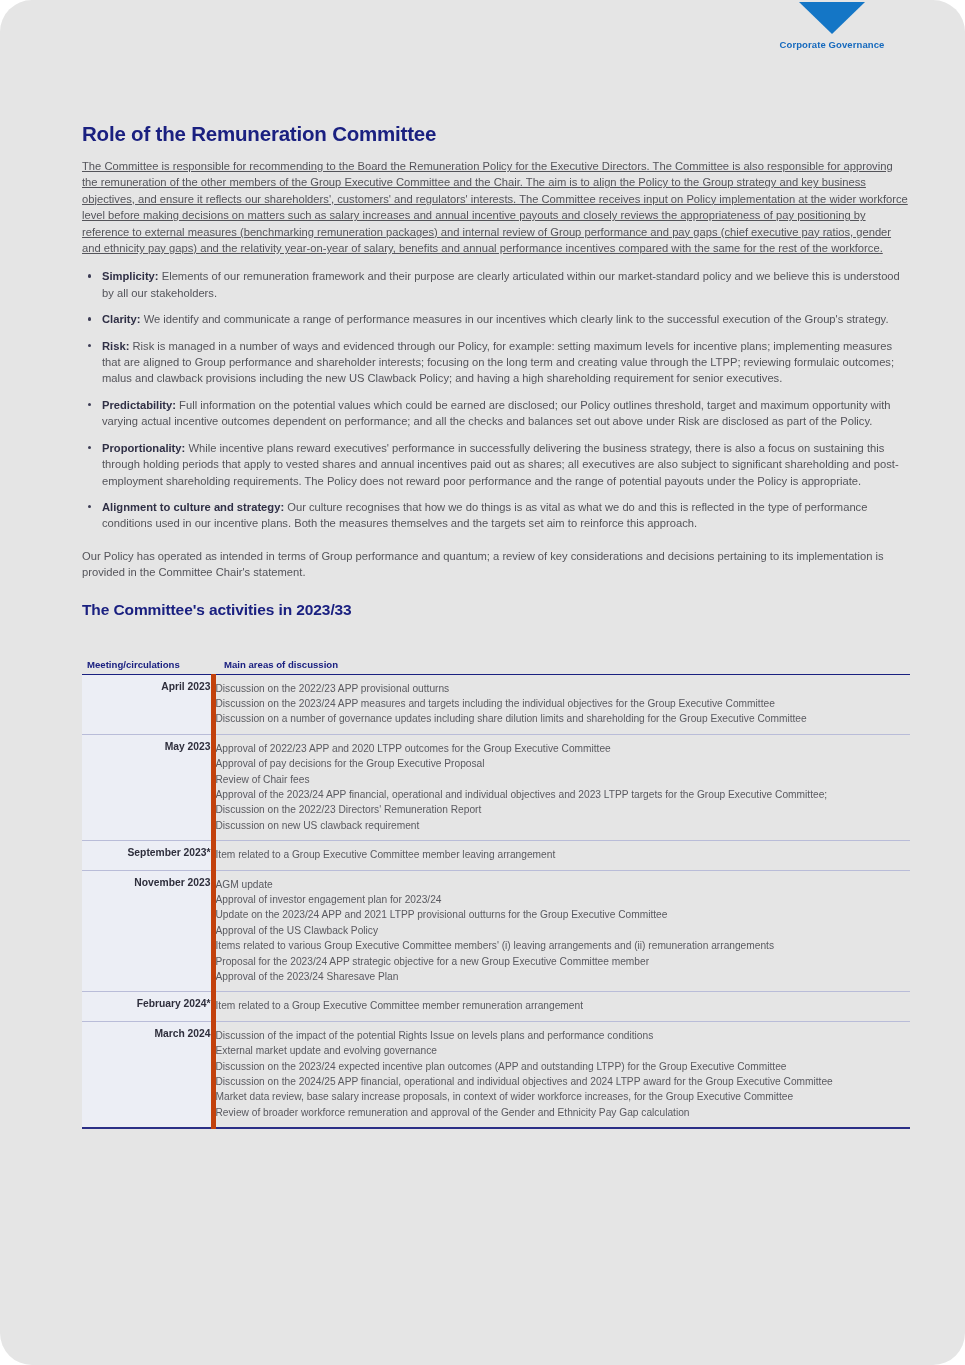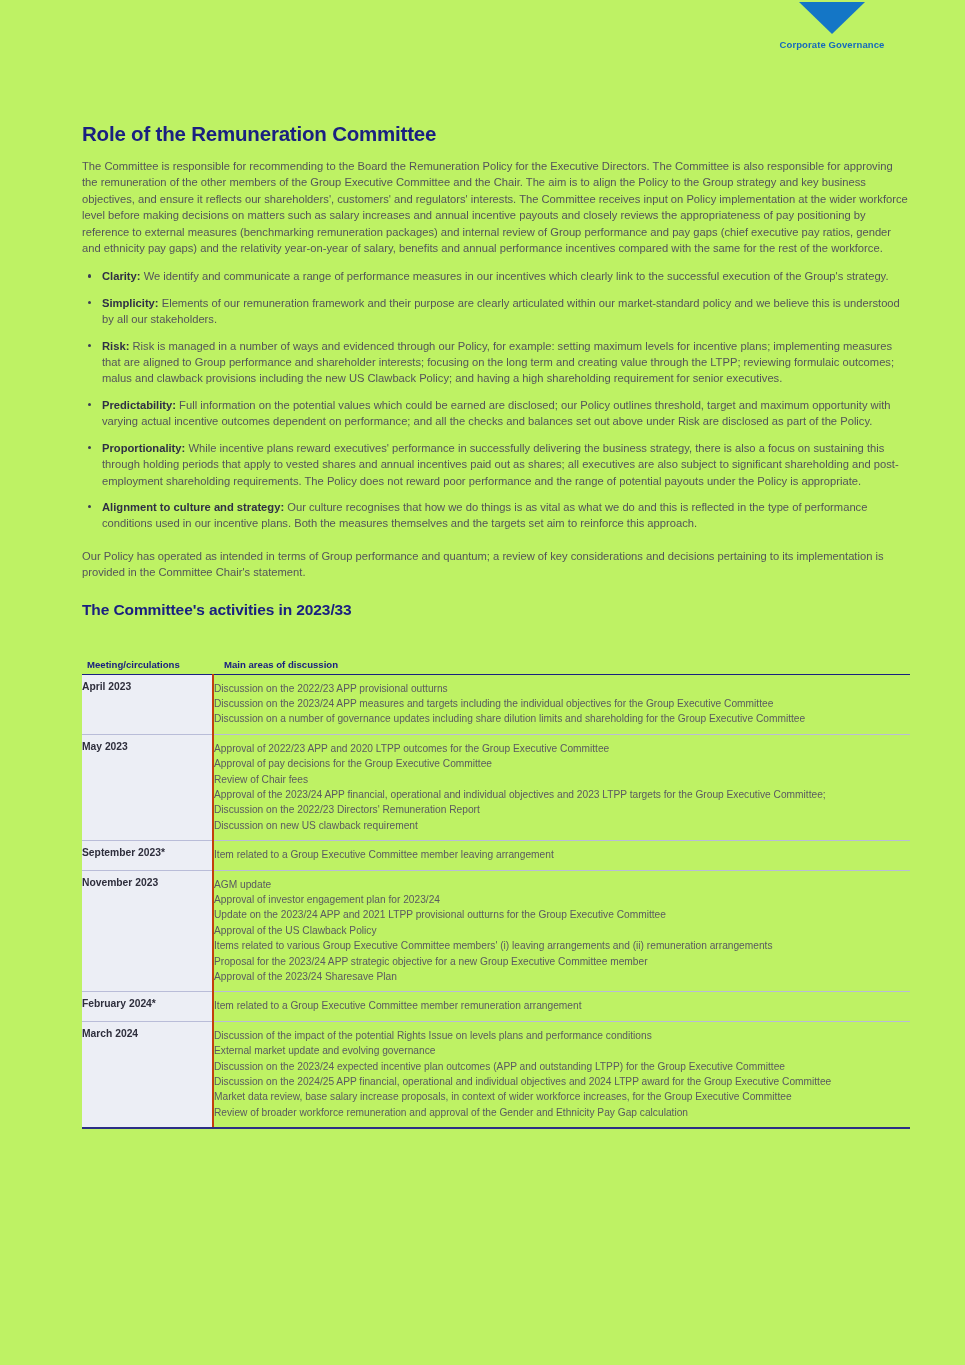--- a/index.html
+++ b/index.html
@@ -5,22 +5,23 @@
   * { box-sizing: border-box; }
   html, body {
     margin: 0; padding: 0;
     width: 965px; height: 1365px;
     background: #ffffff;
     font-family: "Liberation Sans", sans-serif;
   }
   .page {
     position: relative;
     width: 965px; height: 1365px;
-    background: #bef264;
+    background: #e5e5e5;
     overflow: hidden;
+    border-radius: 32px;
   }
 
   
   .corner-tab {
     position: absolute;
     top: 0; right: 58px;
     width: 150px;
     text-align: center;
   }
   .corner-tab .tri-wrap {
@@ -58,20 +59,21 @@
     color: #1a2080;
     letter-spacing: -0.2px;
   }
 
   p.intro {
     margin: 0 0 12px 0;
     font-size: 11.2px;
     line-height: 16.4px;
     color: #54545a;
     text-align: left;
+    text-decoration: underline;
   }
 
   ul.principles {
     list-style: none;
     margin: 0 0 12px 0;
     padding: 0;
   }
   ul.principles li {
     position: relative;
     padding-left: 20px;
@@ -135,21 +137,22 @@
   table.activities tbody tr:last-child td {
     border-bottom: 2.4px solid #2b2f86;
   }
   td.cell-meeting {
     background: #eceef5;
     font-size: 10.3px;
     font-weight: bold;
     color: #2e2e3c;
     padding-left: 5px;
     padding-right: 6px;
-    border-right: 2px solid #c2410c;
+    border-right: 5px solid #c2410c;
+    text-align: right;
   }
   td.cell-topics {
     padding-left: 11px;
     padding-right: 6px;
   }
   td.cell-topics .topic {
     font-size: 10.2px;
     line-height: 15.4px;
     color: #5a5a60;
     white-space: nowrap;
@@ -211,25 +214,25 @@
 
   <div class="content">
 
     <h1 class="page-title">Role of the Remuneration Committee</h1>
 
     <p class="intro">The Committee is responsible for recommending to the Board the Remuneration Policy for the Executive Directors. The Committee is also responsible for approving the remuneration of the other members of the Group Executive Committee and the Chair. The aim is to align the Policy to the Group strategy and key business objectives, and ensure it reflects our shareholders', customers' and regulators' interests. The Committee receives input on Policy implementation at the wider workforce level before making decisions on matters such as salary increases and annual incentive payouts and closely reviews the appropriateness of pay positioning by reference to external measures (benchmarking remuneration packages) and internal review of Group performance and pay gaps (chief executive pay ratios, gender and ethnicity pay gaps) and the relativity year-on-year of salary, benefits and annual performance incentives compared with the same for the rest of the workforce.</p>
 
     <ul class="principles">
       <li>
         <span class="bullet-dot"></span>
+        <span class="term">Simplicity:</span><span> Elements of our remuneration framework and their purpose are clearly articulated within our market-standard policy and we believe this is understood by all our stakeholders.</span>
+      </li>
+      <li>
+        <span class="bullet-dot"></span>
         <span class="term">Clarity</span><span class="term">:</span><span> We identify and communicate a range of performance measures in our incentives which clearly link to the successful execution of the Group's strategy.</span>
-      </li>
-      <li>
-        <span class="bullet-dot"></span>
-        <span class="term">Simplicity:</span><span> Elements of our remuneration framework and their purpose are clearly articulated within our market-standard policy and we believe this is understood by all our stakeholders.</span>
       </li>
       <li>
         <span class="bullet-dot"></span>
         <span class="term">Risk:</span><span> Risk is managed in a number of ways and evidenced through our Policy, for example: setting maximum levels for incentive plans; implementing measures that are aligned to Group performance and shareholder interests; focusing on the long term and creating value through the LTPP; reviewing formulaic outcomes; malus and clawback provisions including the new US Clawback Policy; and having a high shareholding requirement for senior executives.</span>
       </li>
       <li>
         <span class="bullet-dot"></span>
         <span class="term">Predictability:</span><span> Full information on the potential values which could be earned are disclosed; our Policy outlines threshold, target and maximum opportunity with varying actual incentive outcomes dependent on performance; and all the checks and balances set out above under Risk are disclosed as part of the Policy.</span>
       </li>
       <li>
@@ -259,21 +262,21 @@
           <td class="cell-topics">
             <div class="topic">Discussion on the 2022/23 APP provisional outturns</div>
             <div class="topic">Discussion on the 2023/24 APP measures and targets including the individual objectives for the Group Executive Committee</div>
             <div class="topic">Discussion on a number of governance updates including share dilution limits and shareholding for the Group Executive Committee</div>
           </td>
         </tr>
         <tr>
           <td class="cell-meeting">May 2023</td>
           <td class="cell-topics">
             <div class="topic">Approval of 2022/23 APP and 2020 LTPP outcomes for the Group Executive Committee</div>
-            <div class="topic">Approval of pay decisions for the Group Executive Committee</div>
+            <div class="topic">Approval of pay decisions for the Group Executive Proposal</div>
             <div class="topic">Review of Chair fees</div>
             <div class="topic">Approval of the 2023/24 APP financial, operational and individual objectives and 2023 LTPP targets for the Group Executive Committee;</div>
             <div class="topic">Discussion on the 2022/23 Directors' Remuneration Report</div>
             <div class="topic">Discussion on new US clawback requirement</div>
           </td>
         </tr>
         <tr>
           <td class="cell-meeting">September 2023*</td>
           <td class="cell-topics">
             <div class="topic">Item related to a Group Executive Committee member leaving arrangement</div>

